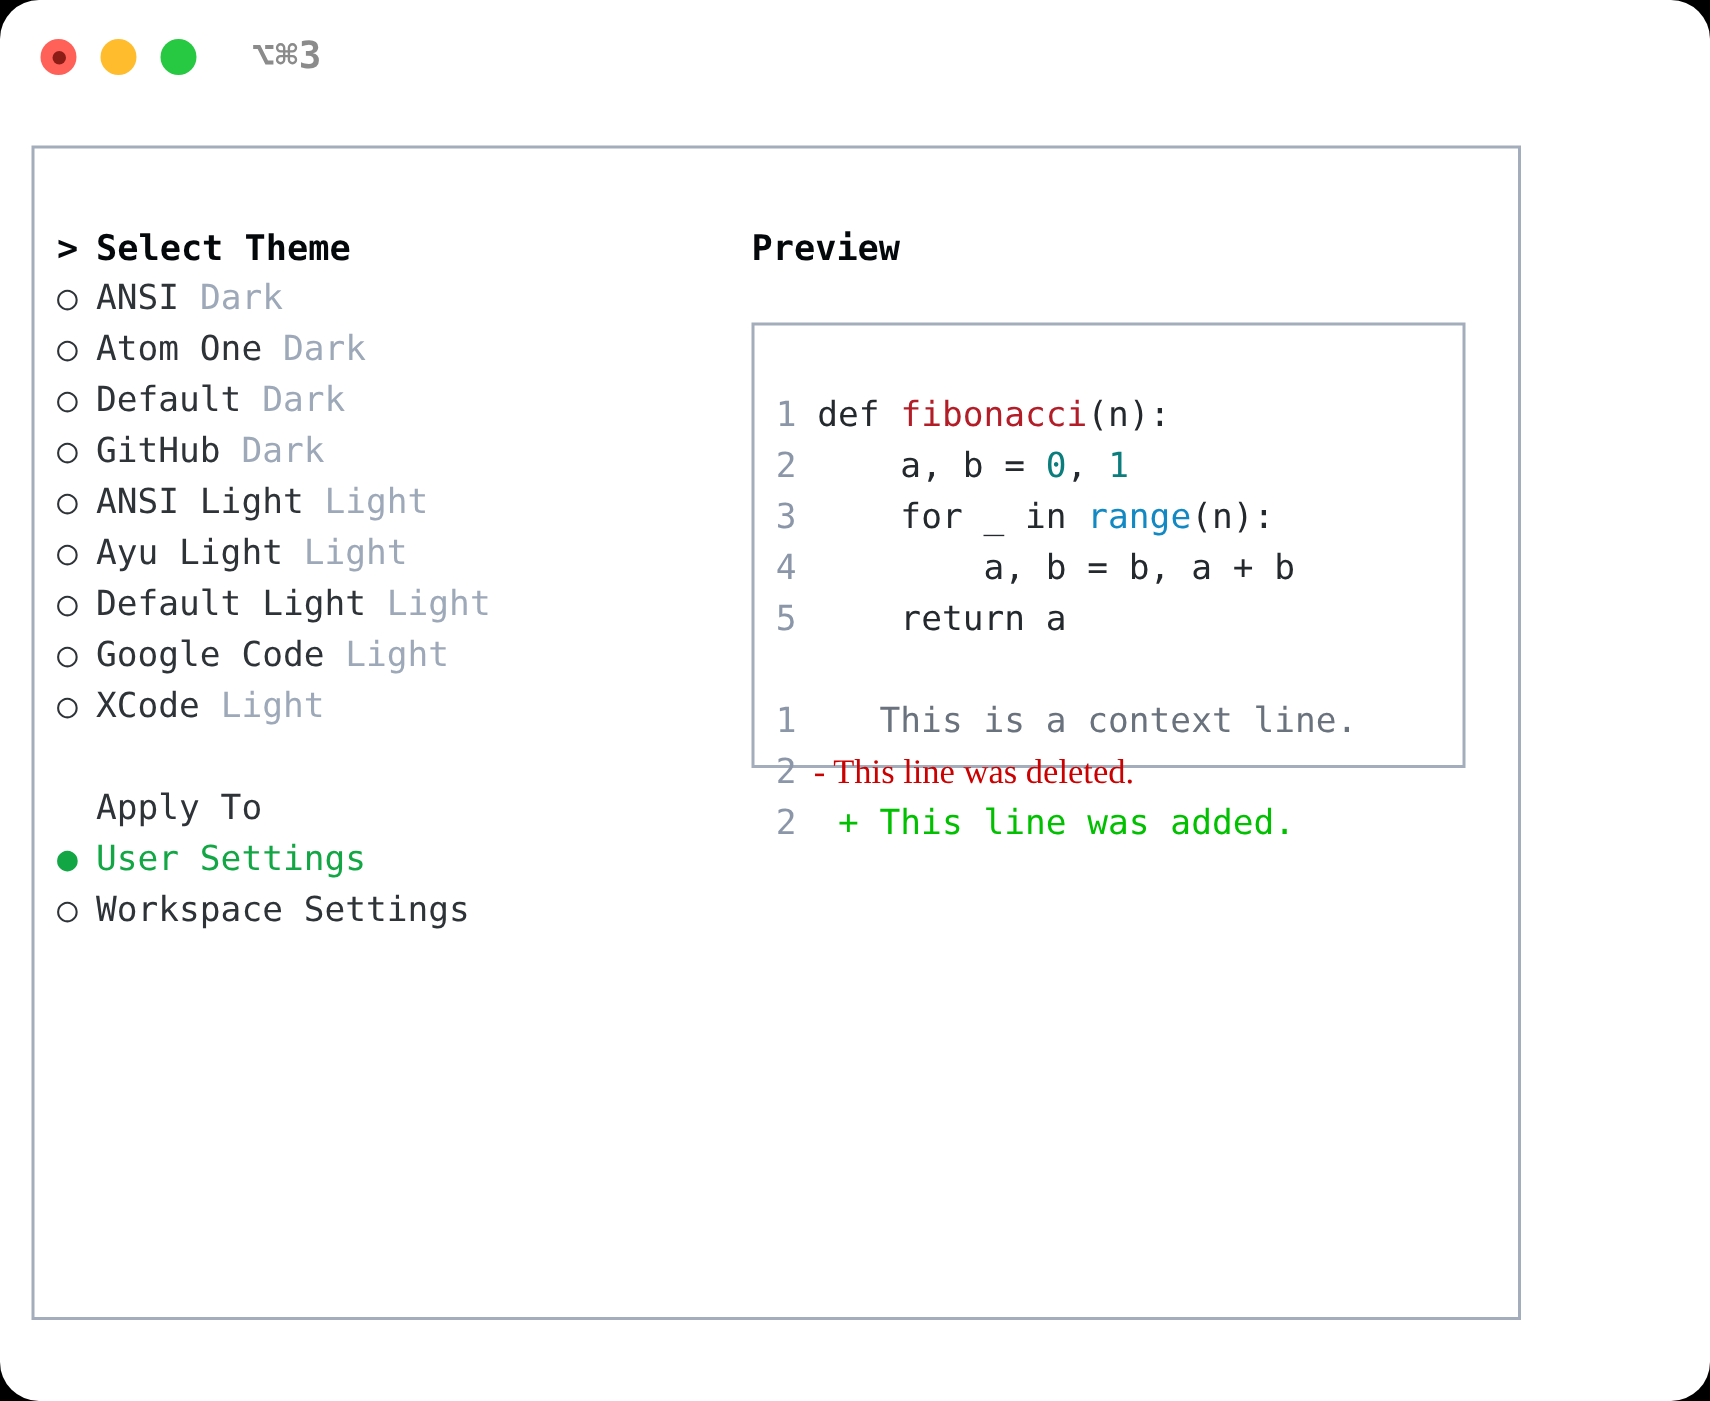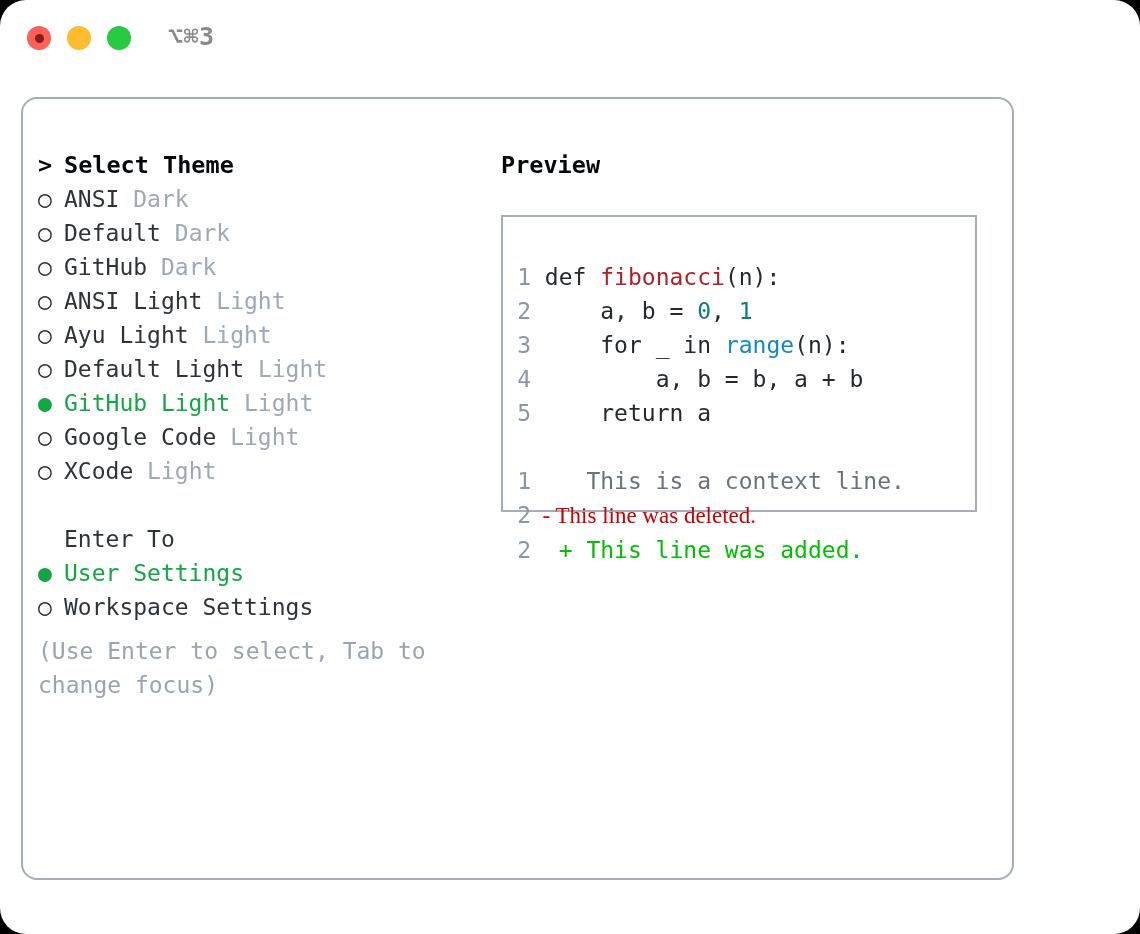--- a/index.html
+++ b/index.html
@@ -70,21 +70,21 @@
   }
 
   
   .panel {
     position: absolute;
     left: 21px;
     top: 97px;
     width: 993px;
     height: 783px;
     border: 2px solid #a4adbb;
-    border-radius: 16px;
+    border-radius: 0;
     box-sizing: border-box;
     background: #ffffff;
   }
 
   .columns {
     position: absolute;
     left: 0; top: 0;
     width: 100%; height: 100%;
   }
 
@@ -198,41 +198,40 @@
 
   <div class="panel">
     <div class="columns">
 
       <div class="left-col">
         <div class="row heading">
           <span class="marker">&gt;</span><span>Select Theme</span>
         </div>
         <div id="theme-list">
             <div class="row"><span class="marker">○</span><span>ANSI </span><span class="badge">Dark</span></div>
+            <div class="row"><span class="marker">○</span><span>Atom One </span><span class="badge">Dark</span></div>
             <div class="row"><span class="marker">○</span><span>Default </span><span class="badge">Dark</span></div>
             <div class="row"><span class="marker">○</span><span>GitHub </span><span class="badge">Dark</span></div>
             <div class="row"><span class="marker">○</span><span>ANSI Light </span><span class="badge">Light</span></div>
             <div class="row"><span class="marker">○</span><span>Ayu Light </span><span class="badge">Light</span></div>
             <div class="row"><span class="marker">○</span><span>Default Light </span><span class="badge">Light</span></div>
-            <div class="row selected"><span class="marker">●</span><span>GitHub Light </span><span class="badge">Light</span></div>
             <div class="row"><span class="marker">○</span><span>Google Code </span><span class="badge">Light</span></div>
             <div class="row"><span class="marker">○</span><span>XCode </span><span class="badge">Light</span></div>
           </div>
 
         <div class="spacer"></div>
 
         <div class="row">
-          <span class="marker"></span><span>Enter To</span>
+          <span class="marker"></span><span>Apply To</span>
         </div>
         <div id="apply-list">
             <div class="row selected"><span class="marker">●</span><span>User Settings</span></div>
             <div class="row"><span class="marker">○</span><span>Workspace Settings</span></div>
           </div>
 
-        <div class="hint">(Use Enter to select, Tab to change focus)</div>
       </div>
 
       <div class="right-col">
         <div class="preview-title">Preview</div>
         <div class="preview-box">
           <div class="code" id="code-block"><div><span class="ln">1</span> <span class="plain">def </span><span class="kw-func">fibonacci</span><span class="plain">(n):</span></div><div><span class="ln">2</span> <span class="plain">    a, b = </span><span class="kw-num">0</span><span class="plain">, </span><span class="kw-num">1</span></div><div><span class="ln">3</span> <span class="plain">    for _ in </span><span class="kw-call">range</span><span class="plain">(n):</span></div><div><span class="ln">4</span> <span class="plain">        a, b = b, a + b</span></div><div><span class="ln">5</span> <span class="plain">    return a</span></div><span class="gap-line"></span><div><span class="ln">1</span><span class="diff-ctx">    This is a context line.</span></div><div><span class="ln">2</span><span class="diff-del">  - This line was deleted.</span></div><div><span class="ln">2</span><span class="diff-add">  + This line was added.</span></div></div>
         </div>
       </div>
 
     </div>

